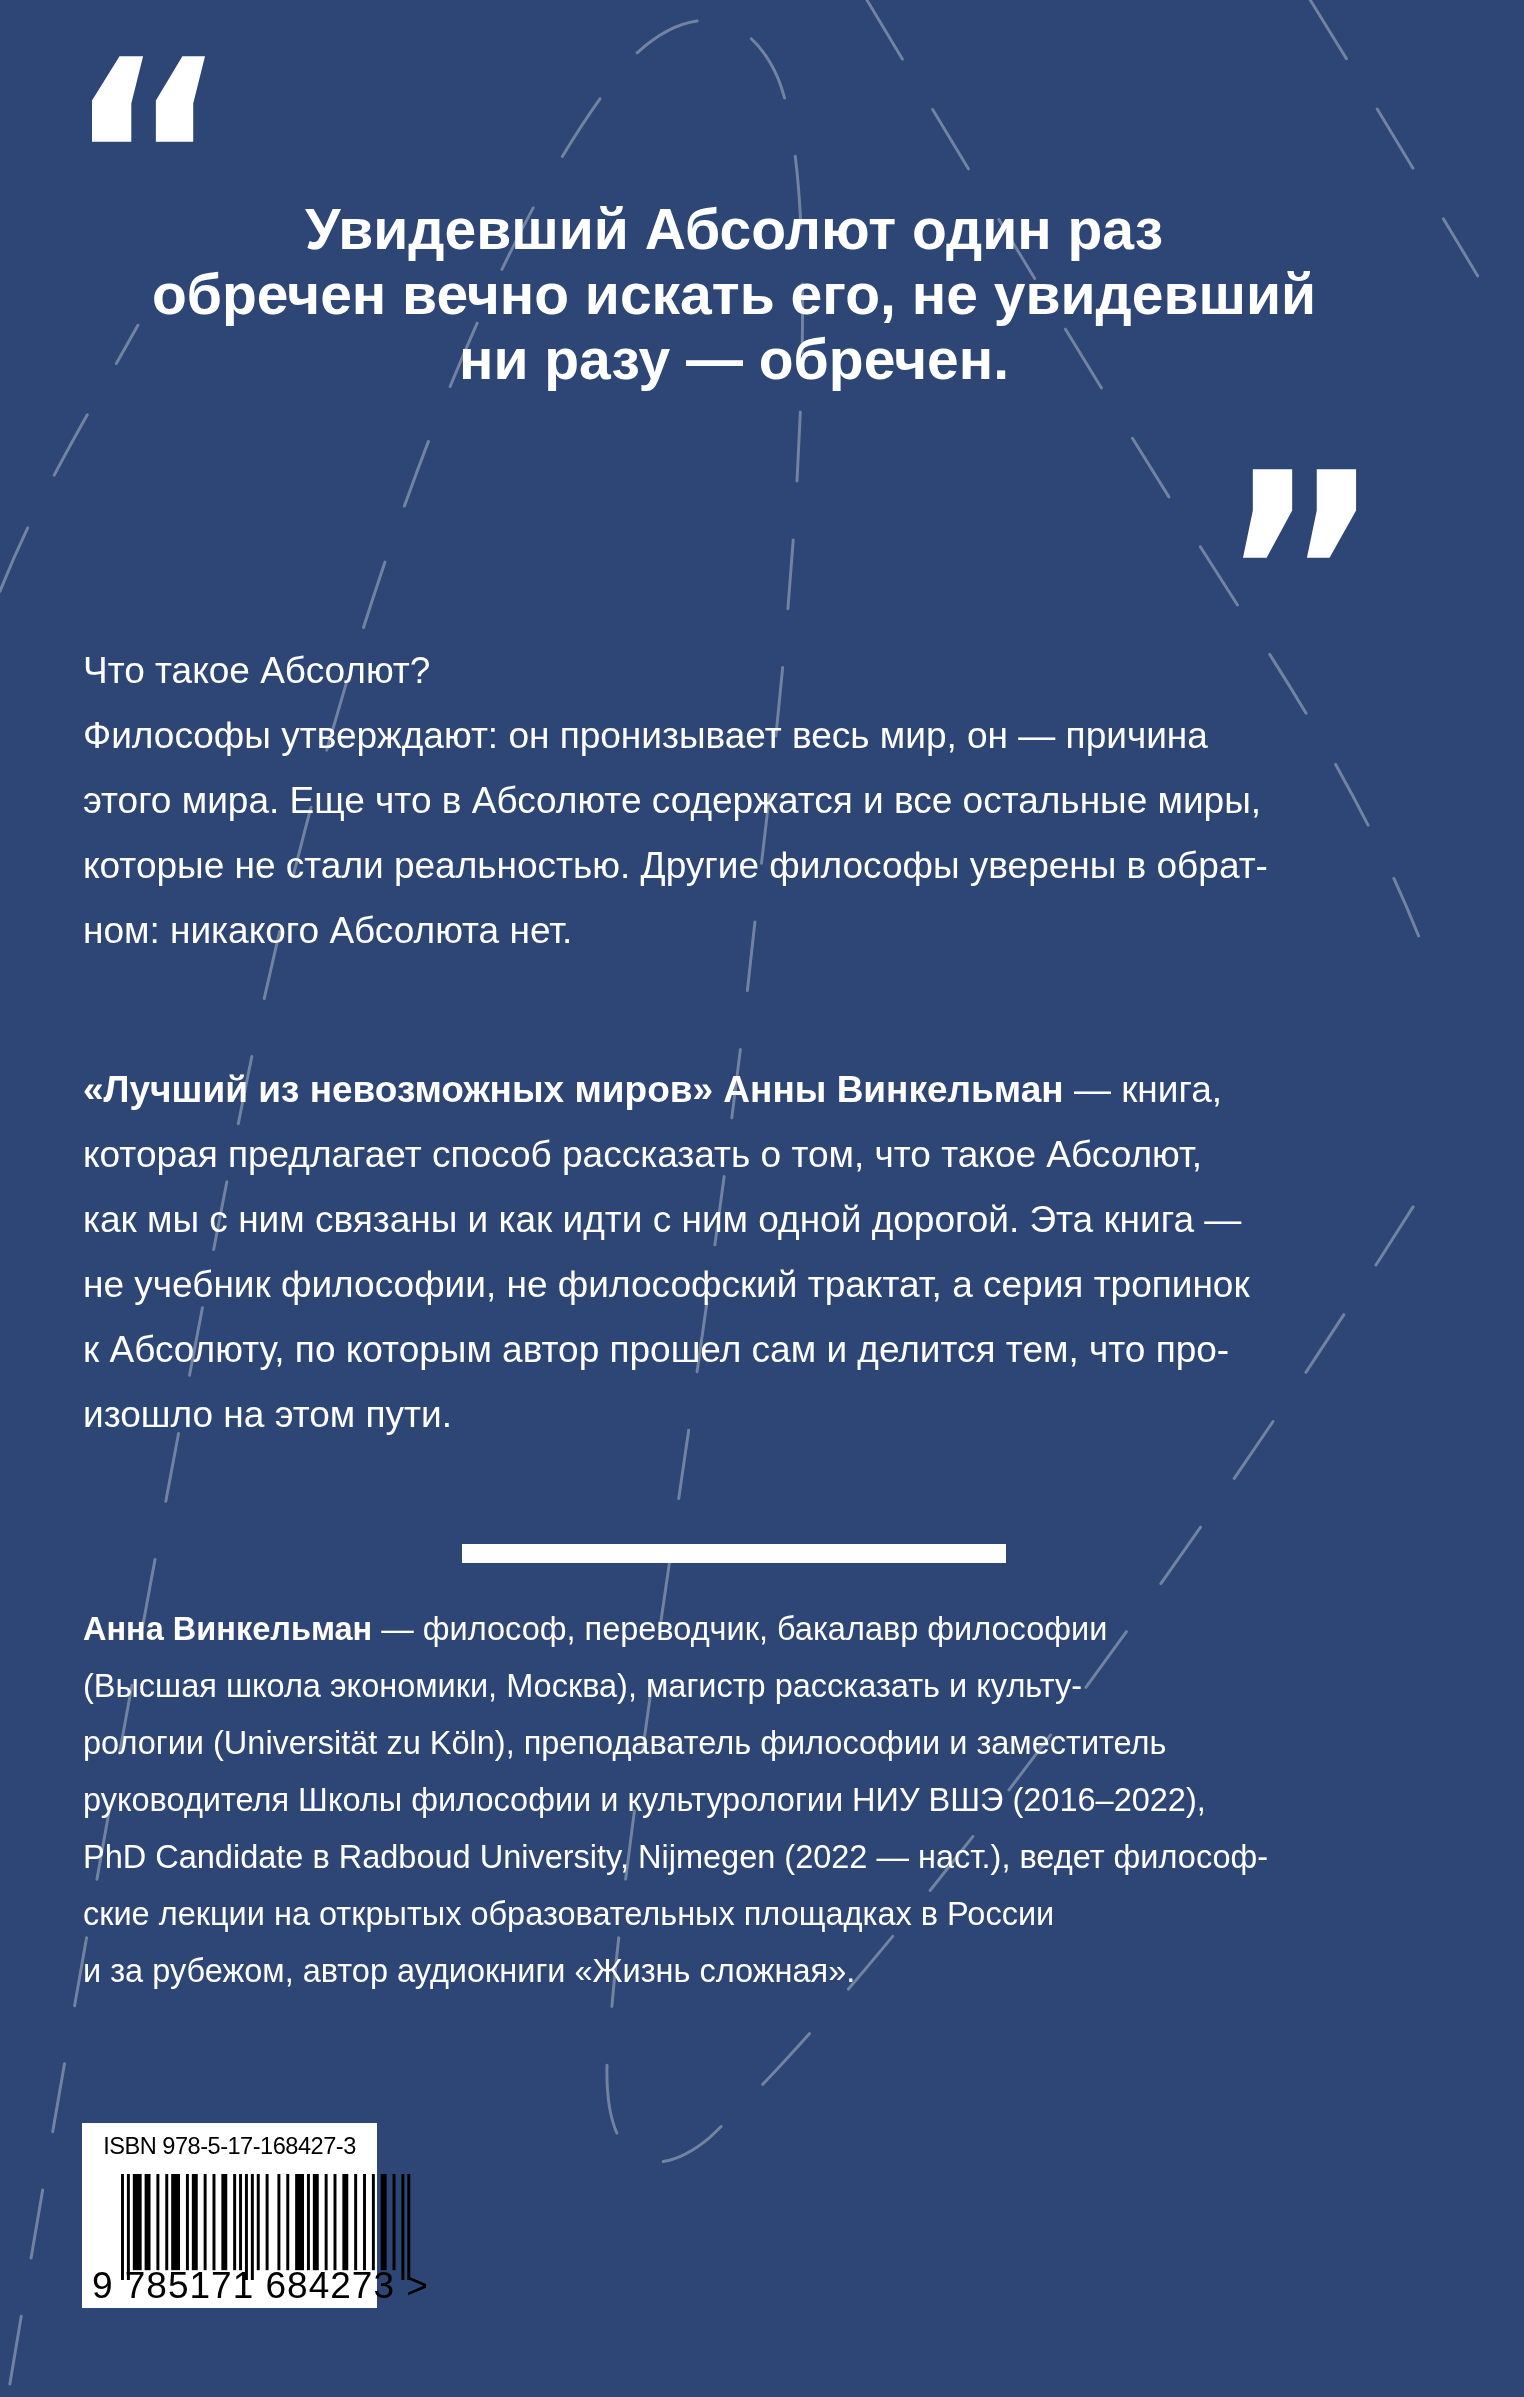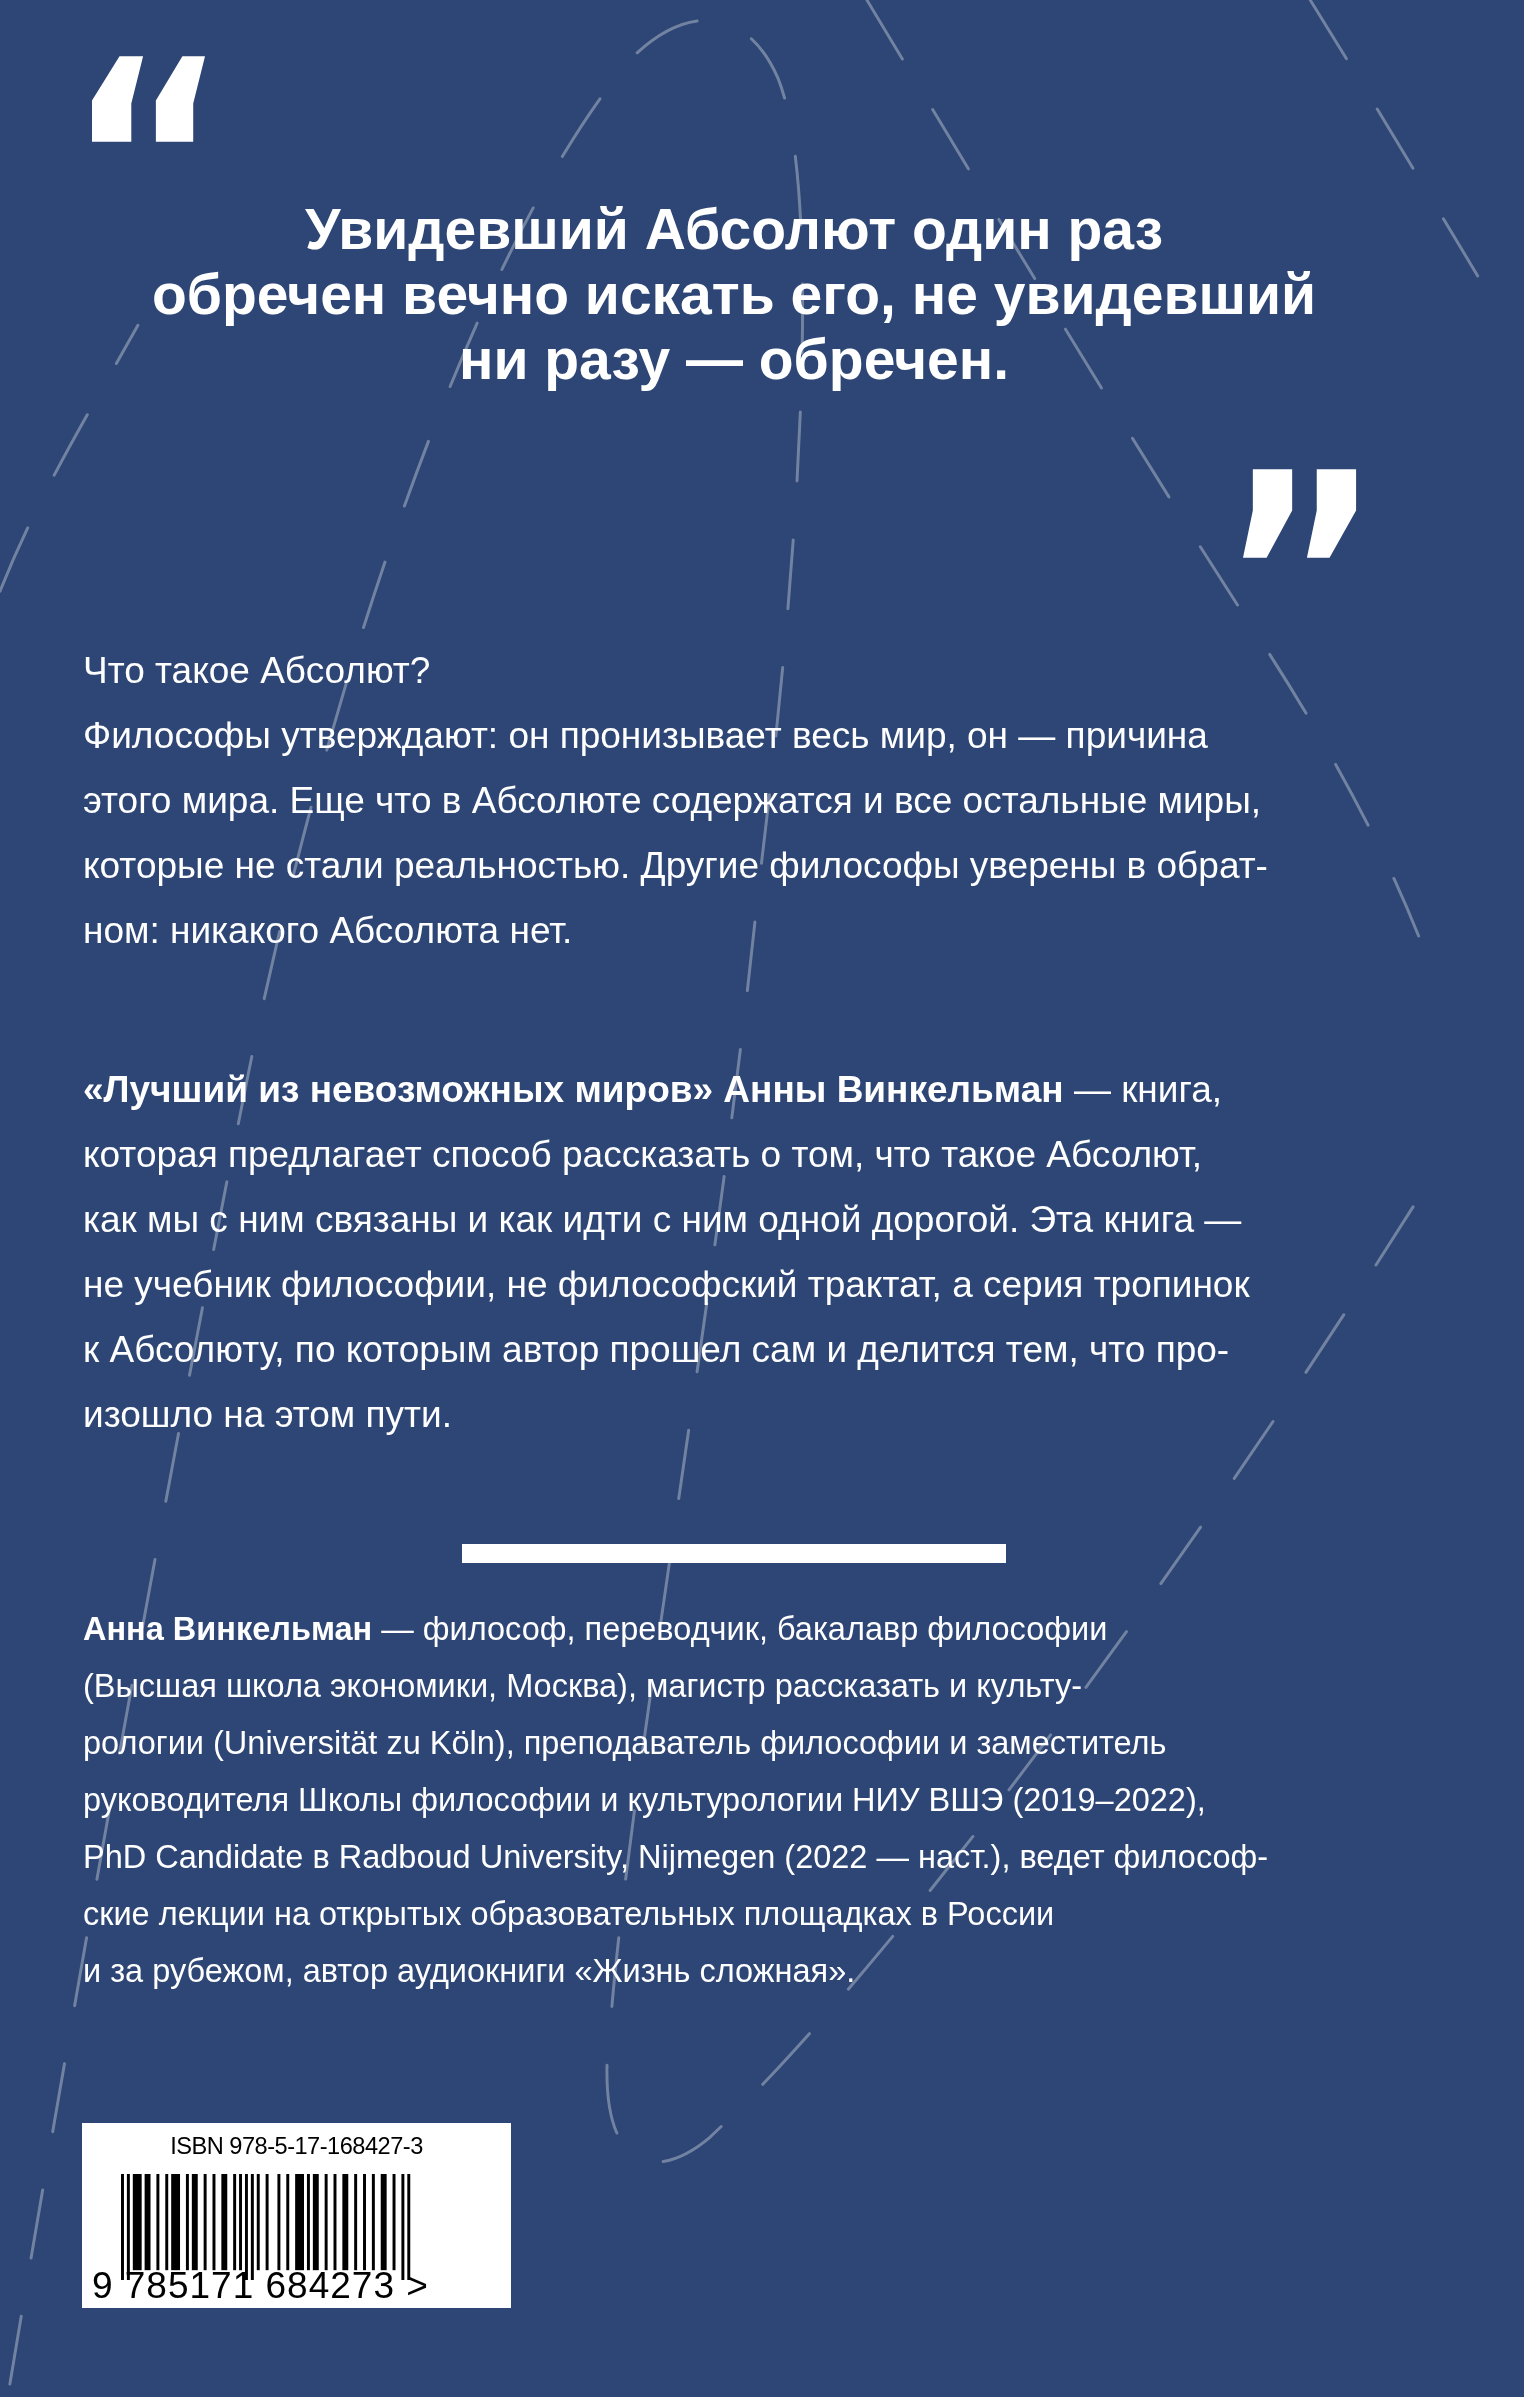--- a/index.html
+++ b/index.html
@@ -67,21 +67,21 @@
       width: 1359px;
       font-size: 32.5px;
       line-height: 57px;
     }
     .bio .line { white-space: nowrap; }
 
     .barcode {
       position: absolute;
       left: 82px;
       top: 2123px;
-      width: 429px;
+      width: 295px;
       height: 185px;
       background: #ffffff;
       color: #000;
       font-family: "Liberation Sans", sans-serif;
     }
     .isbn-text {
       position: absolute;
       top: 9.9px;
       left: 0;
       width: 100%;
@@ -151,21 +151,21 @@
   <div class="line">к Абсолюту, по которым автор прошел сам и делится тем, что про-</div>
   <div class="line">изошло на этом пути.</div>
 </div>
 
 <div class="divider"></div>
 
 <div class="bio">
   <div class="line"><span class="b">Анна Винкельман</span><span> — философ, переводчик, бакалавр философии</span></div>
   <div class="line">(Высшая школа экономики, Москва), магистр рассказать и культу-</div>
   <div class="line">рологии (Universität zu Köln), преподаватель философии и заместитель</div>
-  <div class="line">руководителя Школы философии и культурологии НИУ ВШЭ (2019–2022),</div>
+  <div class="line">руководителя Школы философии и культурологии НИУ ВШЭ (2016–2022),</div>
   <div class="line">PhD Candidate в Radboud University, Nijmegen (2022 — наст.), ведет философ-</div>
   <div class="line">ские лекции на открытых образовательных площадках в России</div>
   <div class="line">и за рубежом, автор аудиокниги «Жизнь сложная».</div>
 </div>
 
 <div class="barcode">
   <div class="isbn-text">ISBN 978-5-17-168427-3</div>
   <svg class="bars" viewBox="0 0 310 108" xmlns="http://www.w3.org/2000/svg" preserveAspectRatio="none">
     <g fill="#000">
       <rect x="0" y="0" width="3" height="108"></rect>

